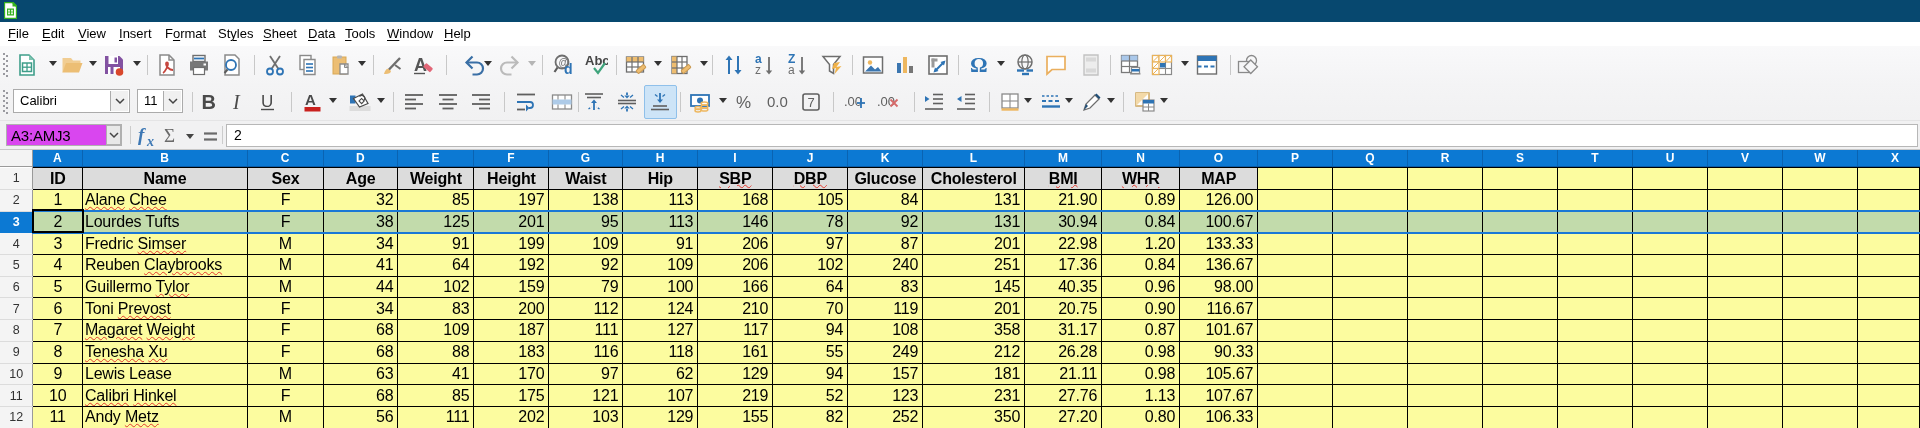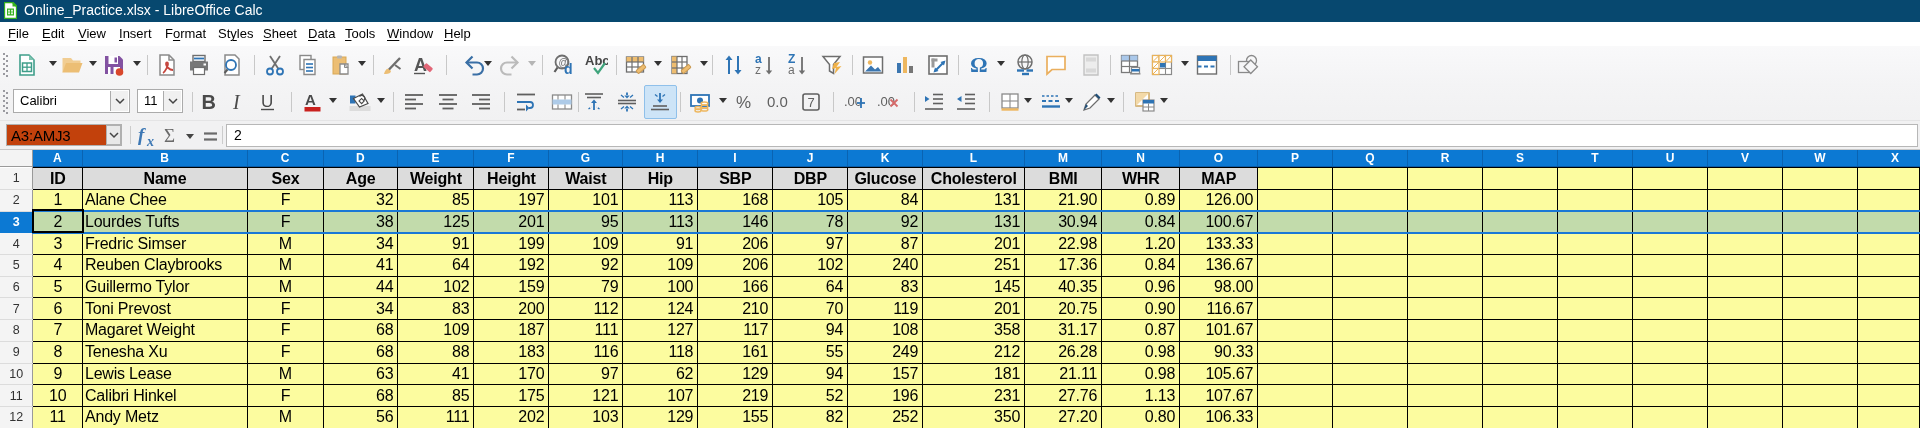--- a/index.html
+++ b/index.html
@@ -24,40 +24,39 @@
 #grid td.g{background:#F4F4F4;border-right:1px solid #999;border-bottom:1px solid #DCDCDC;color:#333;font-size:12.5px;text-align:center;letter-spacing:0;}
 #grid td.gs{background:#0C79D3;color:#fff;border-bottom:1px solid #0C79D3;font-weight:bold;}
 #grid td.d{border:1px solid #000;background:#FCFC9F;}
 #grid tr.hr td.d{background:#DCDCDC;font-weight:bold;text-align:center;}
 #grid tr.hr td.y{background:#FCFC9F;}
 #grid tr.hr .sq{text-underline-offset:0px;text-decoration-thickness:1.4px;}
 #grid tr.sel td.d{background:#C2DBAB;border-top:2px solid #1A78D6;border-bottom:2px solid #1A78D6;}
 #grid td.r{text-align:right;padding-right:4px;}
 #grid td.c{text-align:center;}
 #grid td.l{text-align:left;padding-left:2px;}
-.sq{text-decoration-style:wavy;text-decoration-color:#e4392e;text-decoration-thickness:1.1px;text-underline-offset:1px;}
+.sq{text-decoration:underline;text-decoration-style:wavy;text-decoration-color:#e4392e;text-decoration-thickness:1.1px;text-underline-offset:1px;}
 #acell{position:absolute;left:32px;top:209px;width:52px;height:24px;border:2px solid #000;}
 </style></head>
 <body>
 <div id="titlebar">
 <svg class="appicon" style="position:absolute;left:4px;top:2px" width="13" height="17" viewBox="0 0 13 17">
       <path d="M0.5 0.5h8l4 4v12h-12z" fill="#fff" stroke="#35b11f" stroke-width="1.3"></path>
       <path d="M8 0l5 5v-1.5L9.5 0z" fill="#35b11f"></path>
       <path d="M8.5 0.5l4 4h-4z" fill="#35b11f"></path>
       <rect x="3" y="6.5" width="7" height="7" fill="#35b11f"></rect>
       <g stroke="#fff" stroke-width="1">
         <line x1="4" y1="8.3" x2="6" y2="8.3"></line>
         <line x1="7" y1="8.3" x2="9" y2="8.3"></line>
         <line x1="4" y1="10" x2="6" y2="10"></line>
         <line x1="7" y1="10" x2="9" y2="10"></line>
         <line x1="4" y1="11.7" x2="6" y2="11.7"></line>
         <line x1="7" y1="11.7" x2="9" y2="11.7"></line>
       </g>
     </svg>
-<span class="txt" style="left:24px;top:2px;font-size:14px;">Online_Practice.xlsx - LibreOffice Calc</span>
 </div>
 <div id="menubar">
 <span style="left:8px"><u>F</u>ile</span>
 <span style="left:42px"><u>E</u>dit</span>
 <span style="left:78px"><u>V</u>iew</span>
 <span style="left:119px"><u>I</u>nsert</span>
 <span style="left:165px">F<u>o</u>rmat</span>
 <span style="left:218px">St<u>y</u>les</span>
 <span style="left:263px"><u>S</u>heet</span>
 <span style="left:308px"><u>D</u>ata</span>
@@ -482,21 +481,21 @@
     <div>
       <div style="position:absolute;left:13px;top:5px;width:117px;height:24px;background:#fff;border:1px solid #ababab;font-size:13px;line-height:22px;padding-left:6px;">Calibri<div style="position:absolute;right:1px;top:1px;width:18px;height:20px;background:#f0f0f0;border-left:1px solid #ababab"><svg width="18" height="20" viewBox="0 0 18 20">
             <path d="M5 8l4 4 4-4" fill="none" stroke="#444" stroke-width="1.5"></path>
           </svg></div></div>
       <div style="position:absolute;left:137px;top:5px;width:46px;height:24px;background:#fff;border:1px solid #ababab;font-size:13px;line-height:22px;padding-left:6px;">11<div style="position:absolute;right:1px;top:1px;width:18px;height:20px;background:#f0f0f0;border-left:1px solid #ababab"><svg width="18" height="20" viewBox="0 0 18 20">
             <path d="M5 8l4 4 4-4" fill="none" stroke="#444" stroke-width="1.5"></path>
           </svg></div></div>
     </div>
   </div>
 <div id="fbar">
-<div style="position:absolute;left:6px;top:3px;width:116px;height:22px;background:#c2410c;border:1px solid #b0b0b0;font-size:15px;line-height:21px;padding-left:4px;letter-spacing:-0.2px;">A3:AMJ3</div>
+<div style="position:absolute;left:6px;top:3px;width:116px;height:22px;background:#d946ef;border:1px solid #b0b0b0;font-size:15px;line-height:21px;padding-left:4px;letter-spacing:-0.2px;">A3:AMJ3</div>
 <div style="position:absolute;left:106px;top:4px;width:15px;height:20px;background:#e8e8e8;border:1px solid #b0b0b0;"><svg width="14" height="18" viewBox="0 0 14 18">
         <path d="M3 7 L7 11 L11 7" fill="none" stroke="#444" stroke-width="1.5"></path>
       </svg></div>
 <div style="position:absolute;left:130px;top:5px;width:1px;height:18px;background:#ccc"></div>
 <svg style="position:absolute;left:137px;top:4px" width="24" height="22" viewBox="0 0 24 22">
       <text x="1" y="16" font-size="19" font-style="italic" font-family="Liberation Serif" fill="#3c77b4" font-weight="bold">f</text>
       <text x="10" y="21" font-size="14" font-style="italic" font-family="Liberation Serif" fill="#3c77b4" font-weight="bold">x</text>
     </svg>
 <svg style="position:absolute;left:163px;top:4px" width="18" height="21" viewBox="0 0 18 21">
       <text x="1" y="17" font-size="19" fill="#6a6a6a" font-family="Liberation Serif">Σ</text>
@@ -594,21 +593,21 @@
         <td class="d y"></td>
       </tr>
       <tr style="height:21.7px">
         <td class="g">2</td>
         <td class="d c">1</td>
         <td class="d l"><span class="sq">Alane</span> <span class="sq">Chee</span></td>
         <td class="d c">F</td>
         <td class="d r">32</td>
         <td class="d r">85</td>
         <td class="d r">197</td>
-        <td class="d r">101</td>
+        <td class="d r">138</td>
         <td class="d r">113</td>
         <td class="d r">168</td>
         <td class="d r">105</td>
         <td class="d r">84</td>
         <td class="d r">131</td>
         <td class="d r">21.90</td>
         <td class="d r">0.89</td>
         <td class="d r">126.00</td>
         <td class="d"></td>
         <td class="d"></td>
@@ -841,21 +840,21 @@
         <td class="d c">10</td>
         <td class="d l"><span class="sq">Calibri</span> <span class="sq">Hinkel</span></td>
         <td class="d c">F</td>
         <td class="d r">68</td>
         <td class="d r">85</td>
         <td class="d r">175</td>
         <td class="d r">121</td>
         <td class="d r">107</td>
         <td class="d r">219</td>
         <td class="d r">52</td>
-        <td class="d r">196</td>
+        <td class="d r">123</td>
         <td class="d r">231</td>
         <td class="d r">27.76</td>
         <td class="d r">1.13</td>
         <td class="d r">107.67</td>
         <td class="d"></td>
         <td class="d"></td>
         <td class="d"></td>
         <td class="d"></td>
         <td class="d"></td>
         <td class="d"></td>

